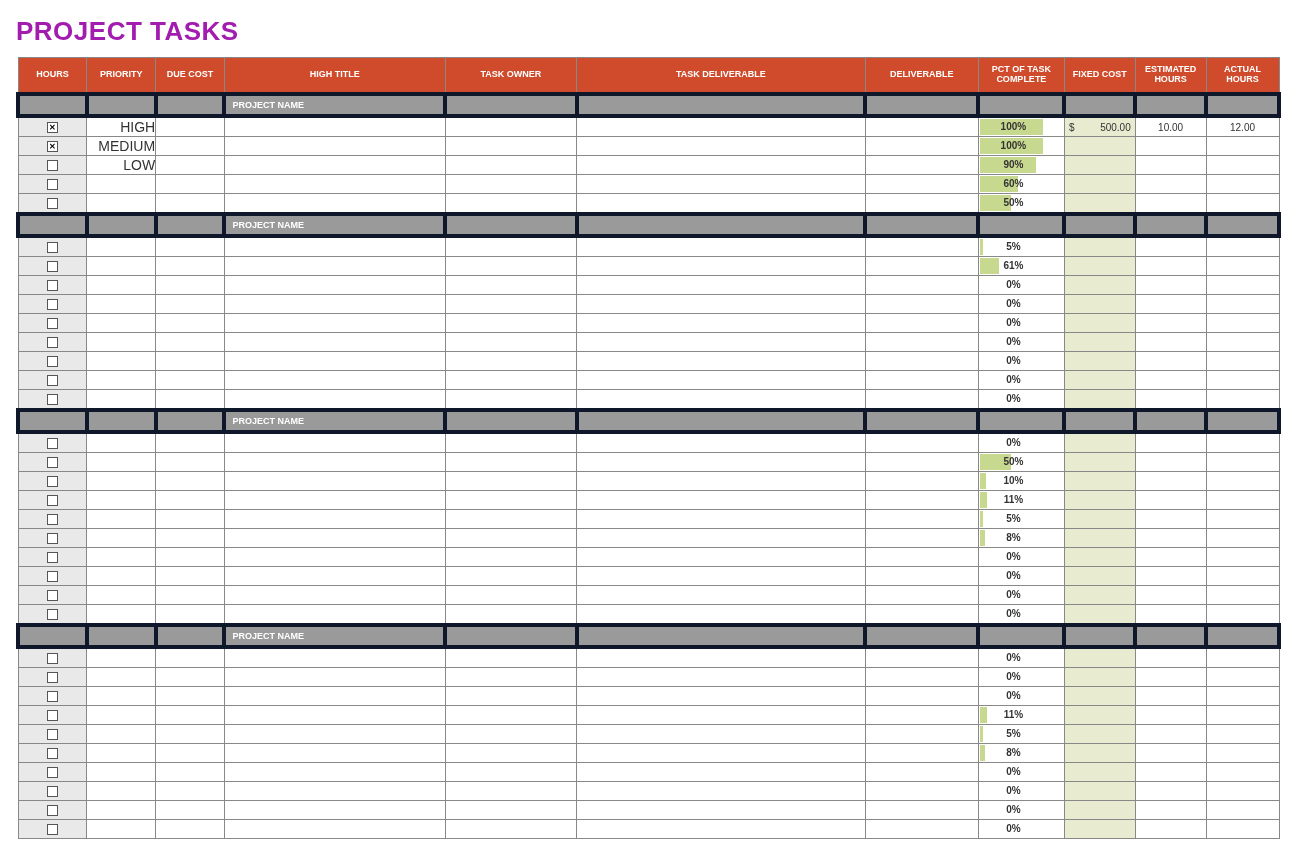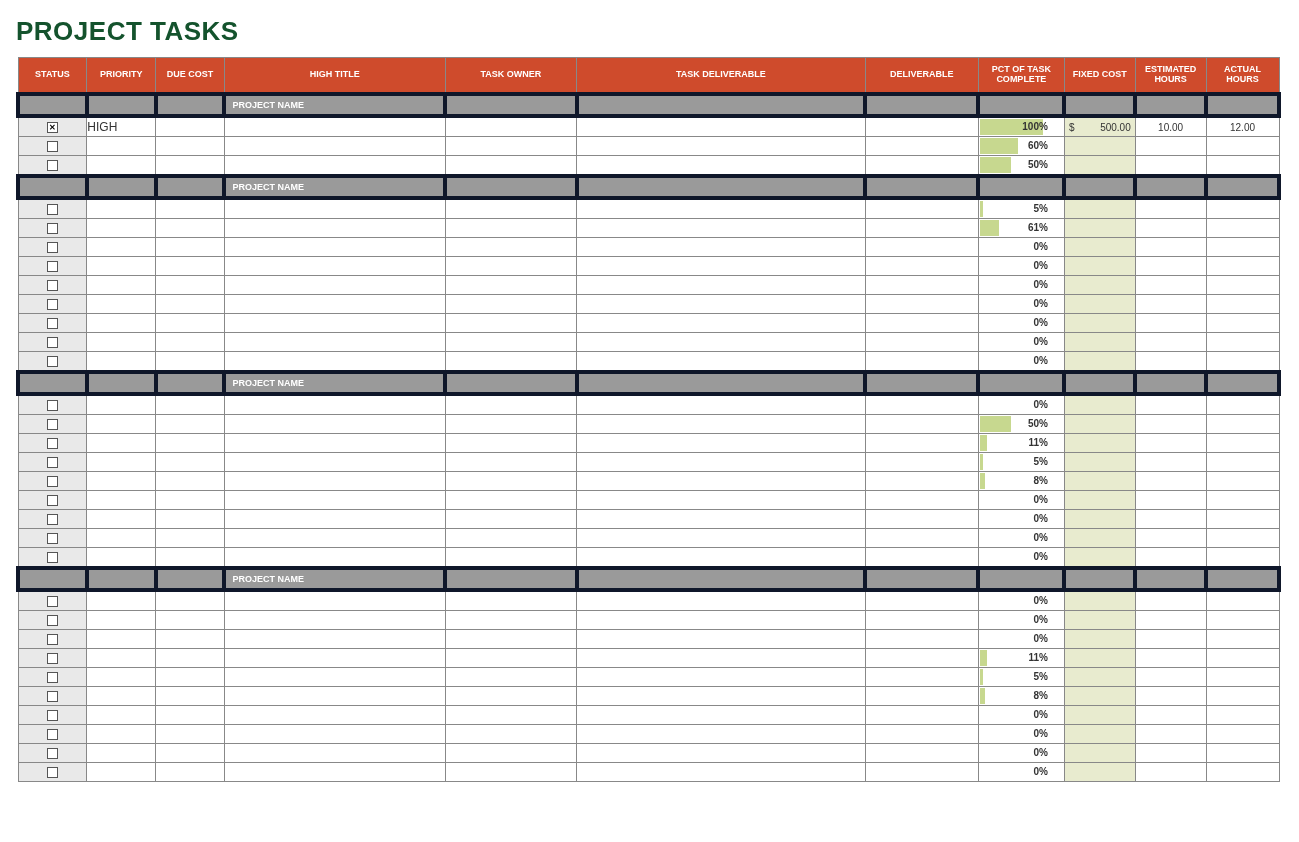--- a/index.html
+++ b/index.html
@@ -6,21 +6,21 @@
     margin: 0;
     padding: 16px;
     font-family: Arial, Helvetica, sans-serif;
     background: #fff;
     font-size: 11px;
     color: #333;
   }
   h1 {
     font-size: 26px;
     font-weight: bold;
-    color: #14532d;
+    color: #a21caf;
     margin: 0 0 10px 0;
     letter-spacing: 0.5px;
   }
   table {
     border-collapse: collapse;
     width: 1265px;
     table-layout: fixed;
   }
   th, td {
     border: 1px solid #888;
@@ -85,42 +85,42 @@
   }
   .checkbox.checked::before {
     content: "✕";
     display: block;
     font-size: 8px;
     line-height: 9px;
     color: #000;
   }
 
   td.priority-cell {
-    text-align: left;
-    font-size: 12px;
+    text-align: right;
+    font-size: 14px;
   }
 
   td.pct-cell {
     position: relative;
     background: #fff;
     padding: 0;
   }
   .pct-bar {
     position: absolute;
     left: 1px;
     top: 1px;
     bottom: 1px;
     background: #c7d88f;
   }
   .pct-text {
     position: relative;
     z-index: 1;
     font-size: 10px;
     font-weight: bold;
-    text-align: right;
+    text-align: center;
     padding-right: 16px;
     line-height: 18px;
   }
 
   td.cost-cell {
     background: #e8ebcf;
     font-size: 10px;
     padding: 0 4px;
   }
   .cost-inner {
@@ -153,21 +153,21 @@
       <col class="col-owner">
       <col class="col-desc">
     <col class="col-deliv">
       <col class="col-pct">
       <col class="col-cost">
     <col class="col-est">
       <col class="col-act">
   </colgroup>
   <thead>
     <tr>
-      <th>STATUS</th>
+      <th>HOURS</th>
       <th>PRIORITY</th>
       <th>DUE COST</th>
       <th>HIGH TITLE</th>
       <th>TASK OWNER</th>
       <th>TASK DELIVERABLE</th>
       <th>DELIVERABLE</th>
       <th>PCT OF TASK COMPLETE</th>
       <th>FIXED COST</th>
       <th>ESTIMATED HOURS</th>
       <th>ACTUAL HOURS</th>
@@ -202,20 +202,52 @@
         <td class="cost-cell">
           <div class="cost-inner">
             <span>$</span>
             <span>500.00</span>
           </div>
         </td>
         <td class="num-cell">10.00</td>
         <td class="num-cell">12.00</td>
       </tr>
       <tr>
+        <td class="status-cell"><span class="checkbox checked"></span></td>
+        <td class="priority-cell">MEDIUM</td>
+        <td class="empty-cell"></td>
+        <td class="empty-cell"></td>
+        <td class="empty-cell"></td>
+        <td class="empty-cell"></td>
+        <td class="empty-cell"></td>
+        <td class="pct-cell">
+          <div class="pct-bar" style="width: 74%;"></div>
+          <div class="pct-text">100%</div>
+        </td>
+        <td class="cost-cell"></td>
+        <td class="num-cell"></td>
+        <td class="num-cell"></td>
+      </tr>
+      <tr>
+        <td class="status-cell"><span class="checkbox"></span></td>
+        <td class="priority-cell">LOW</td>
+        <td class="empty-cell"></td>
+        <td class="empty-cell"></td>
+        <td class="empty-cell"></td>
+        <td class="empty-cell"></td>
+        <td class="empty-cell"></td>
+        <td class="pct-cell">
+          <div class="pct-bar" style="width: 66.6%;"></div>
+          <div class="pct-text">90%</div>
+        </td>
+        <td class="cost-cell"></td>
+        <td class="num-cell"></td>
+        <td class="num-cell"></td>
+      </tr>
+      <tr>
         <td class="status-cell"><span class="checkbox"></span></td>
         <td class="priority-cell"></td>
         <td class="empty-cell"></td>
         <td class="empty-cell"></td>
         <td class="empty-cell"></td>
         <td class="empty-cell"></td>
         <td class="empty-cell"></td>
         <td class="pct-cell">
           <div class="pct-bar" style="width: 44.4%;"></div>
           <div class="pct-text">60%</div>
@@ -444,20 +476,36 @@
       </tr>
       <tr>
         <td class="status-cell"><span class="checkbox"></span></td>
         <td class="priority-cell"></td>
         <td class="empty-cell"></td>
         <td class="empty-cell"></td>
         <td class="empty-cell"></td>
         <td class="empty-cell"></td>
         <td class="empty-cell"></td>
         <td class="pct-cell">
+          <div class="pct-bar" style="width: 7.4%;"></div>
+          <div class="pct-text">10%</div>
+        </td>
+        <td class="cost-cell"></td>
+        <td class="num-cell"></td>
+        <td class="num-cell"></td>
+      </tr>
+      <tr>
+        <td class="status-cell"><span class="checkbox"></span></td>
+        <td class="priority-cell"></td>
+        <td class="empty-cell"></td>
+        <td class="empty-cell"></td>
+        <td class="empty-cell"></td>
+        <td class="empty-cell"></td>
+        <td class="empty-cell"></td>
+        <td class="pct-cell">
           <div class="pct-bar" style="width: 8.14%;"></div>
           <div class="pct-text">11%</div>
         </td>
         <td class="cost-cell"></td>
         <td class="num-cell"></td>
         <td class="num-cell"></td>
       </tr>
       <tr>
         <td class="status-cell"><span class="checkbox"></span></td>
         <td class="priority-cell"></td>

